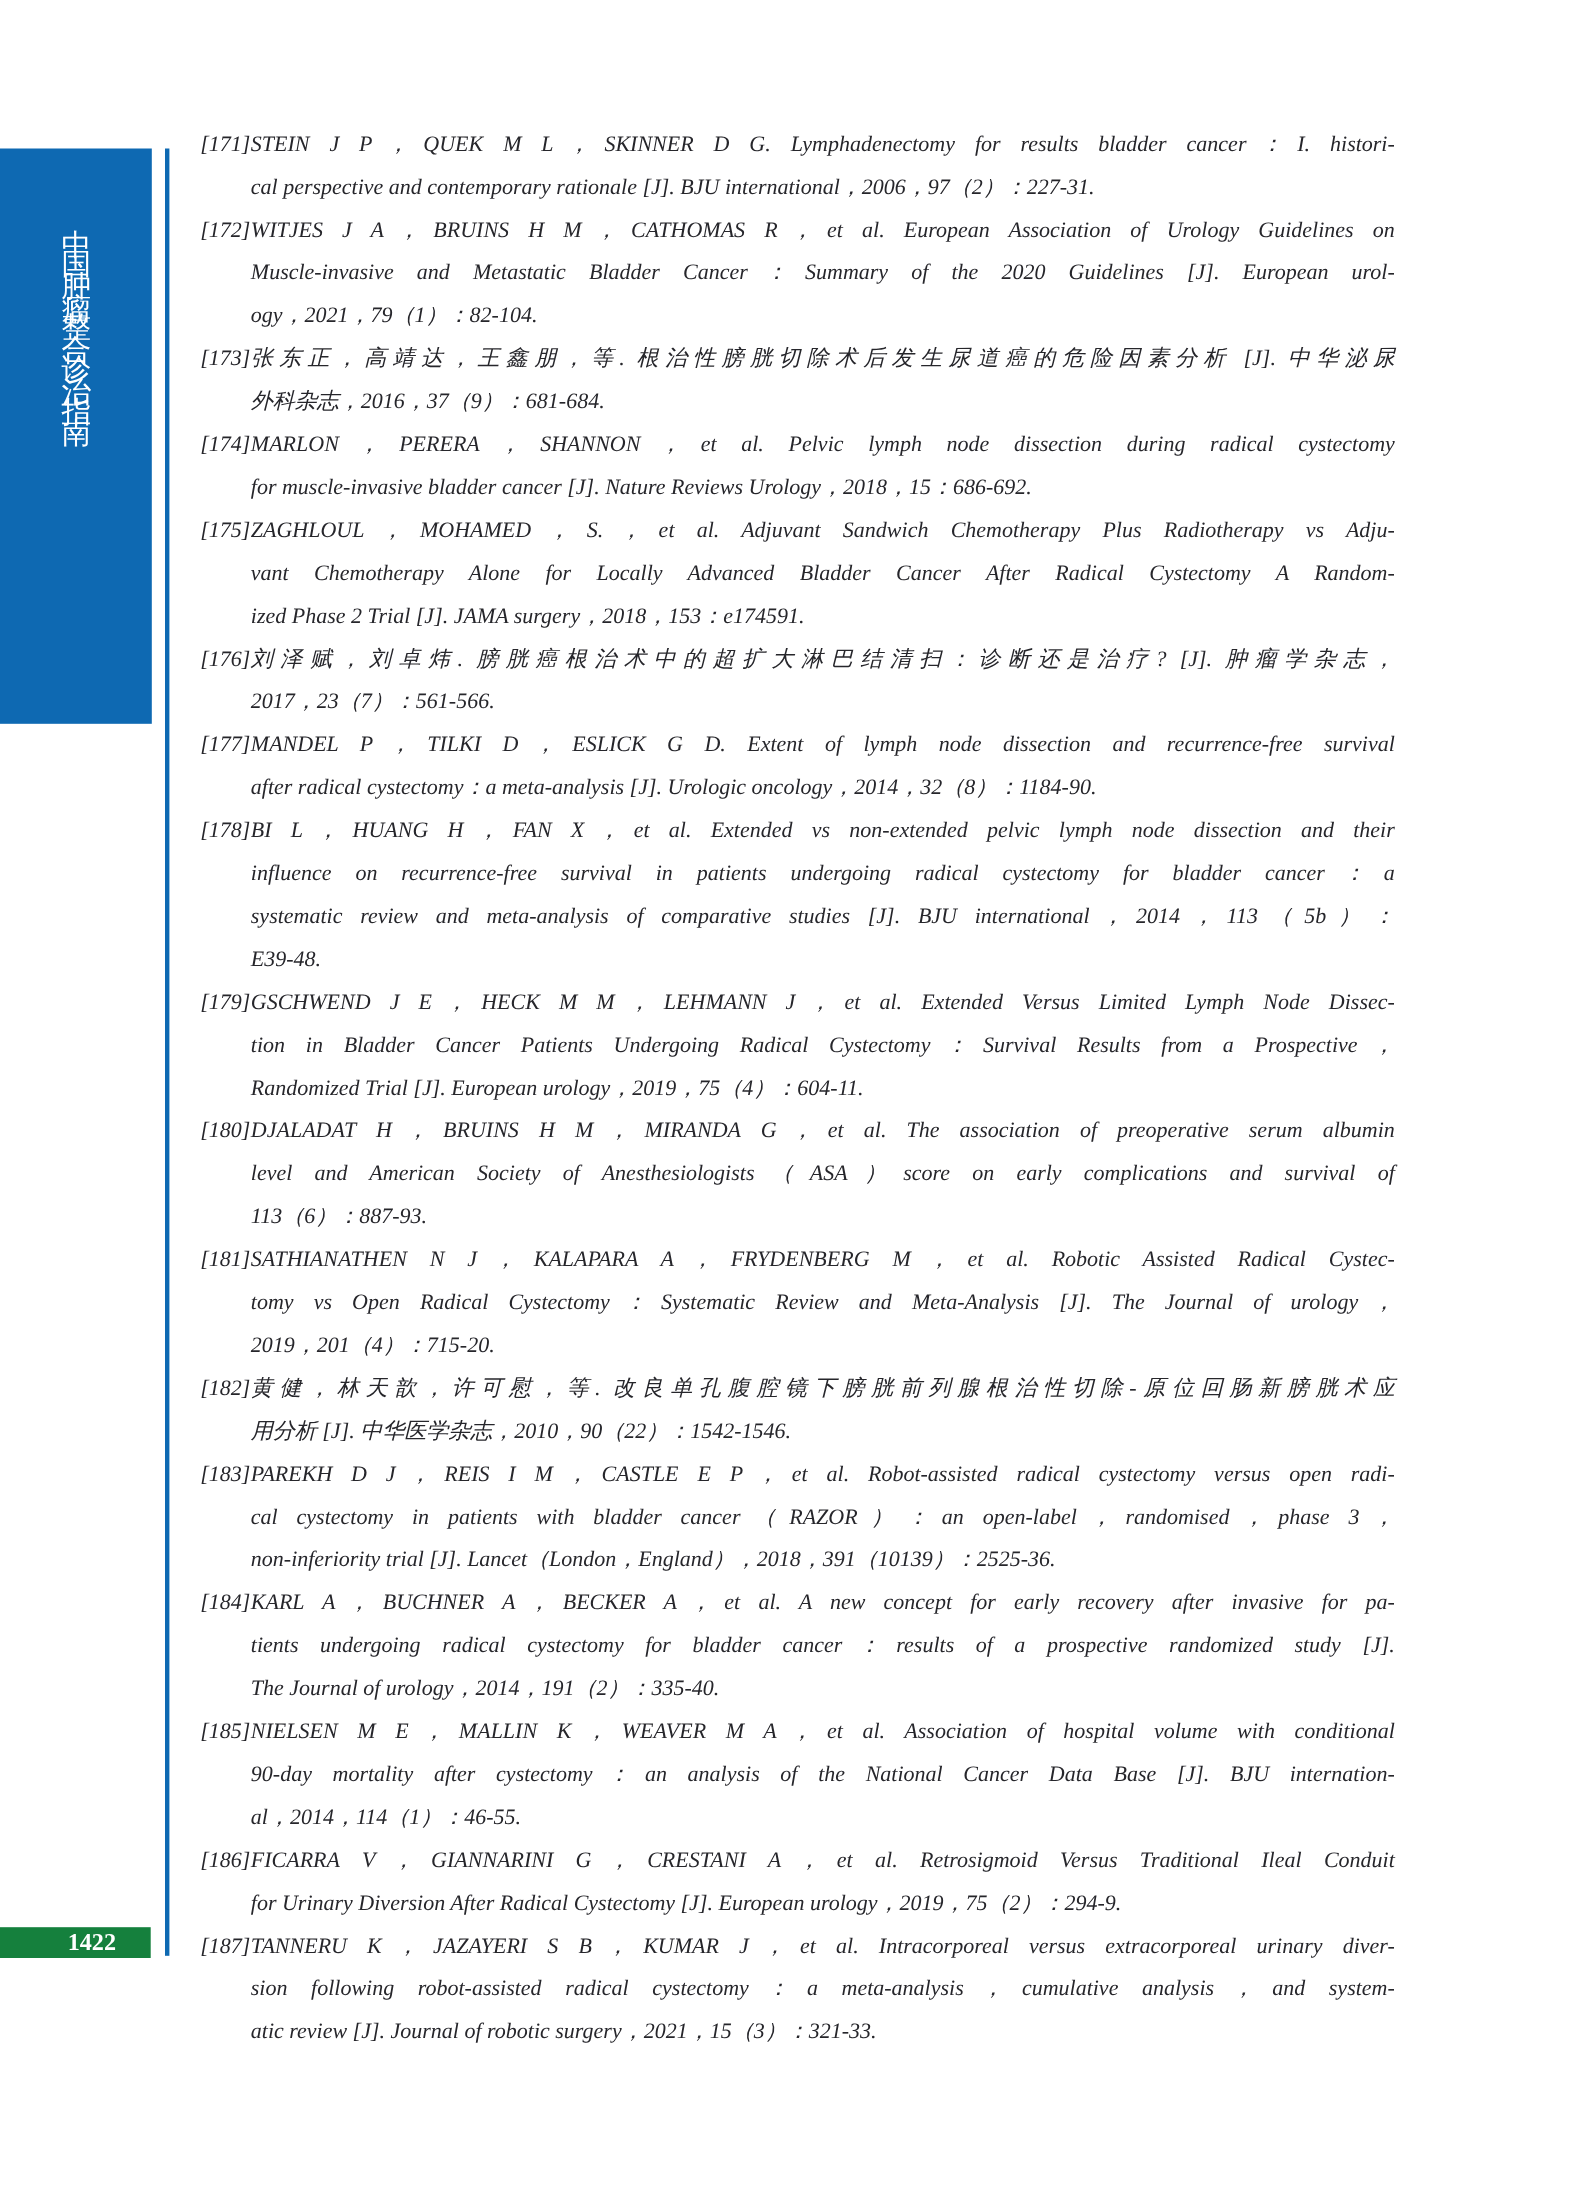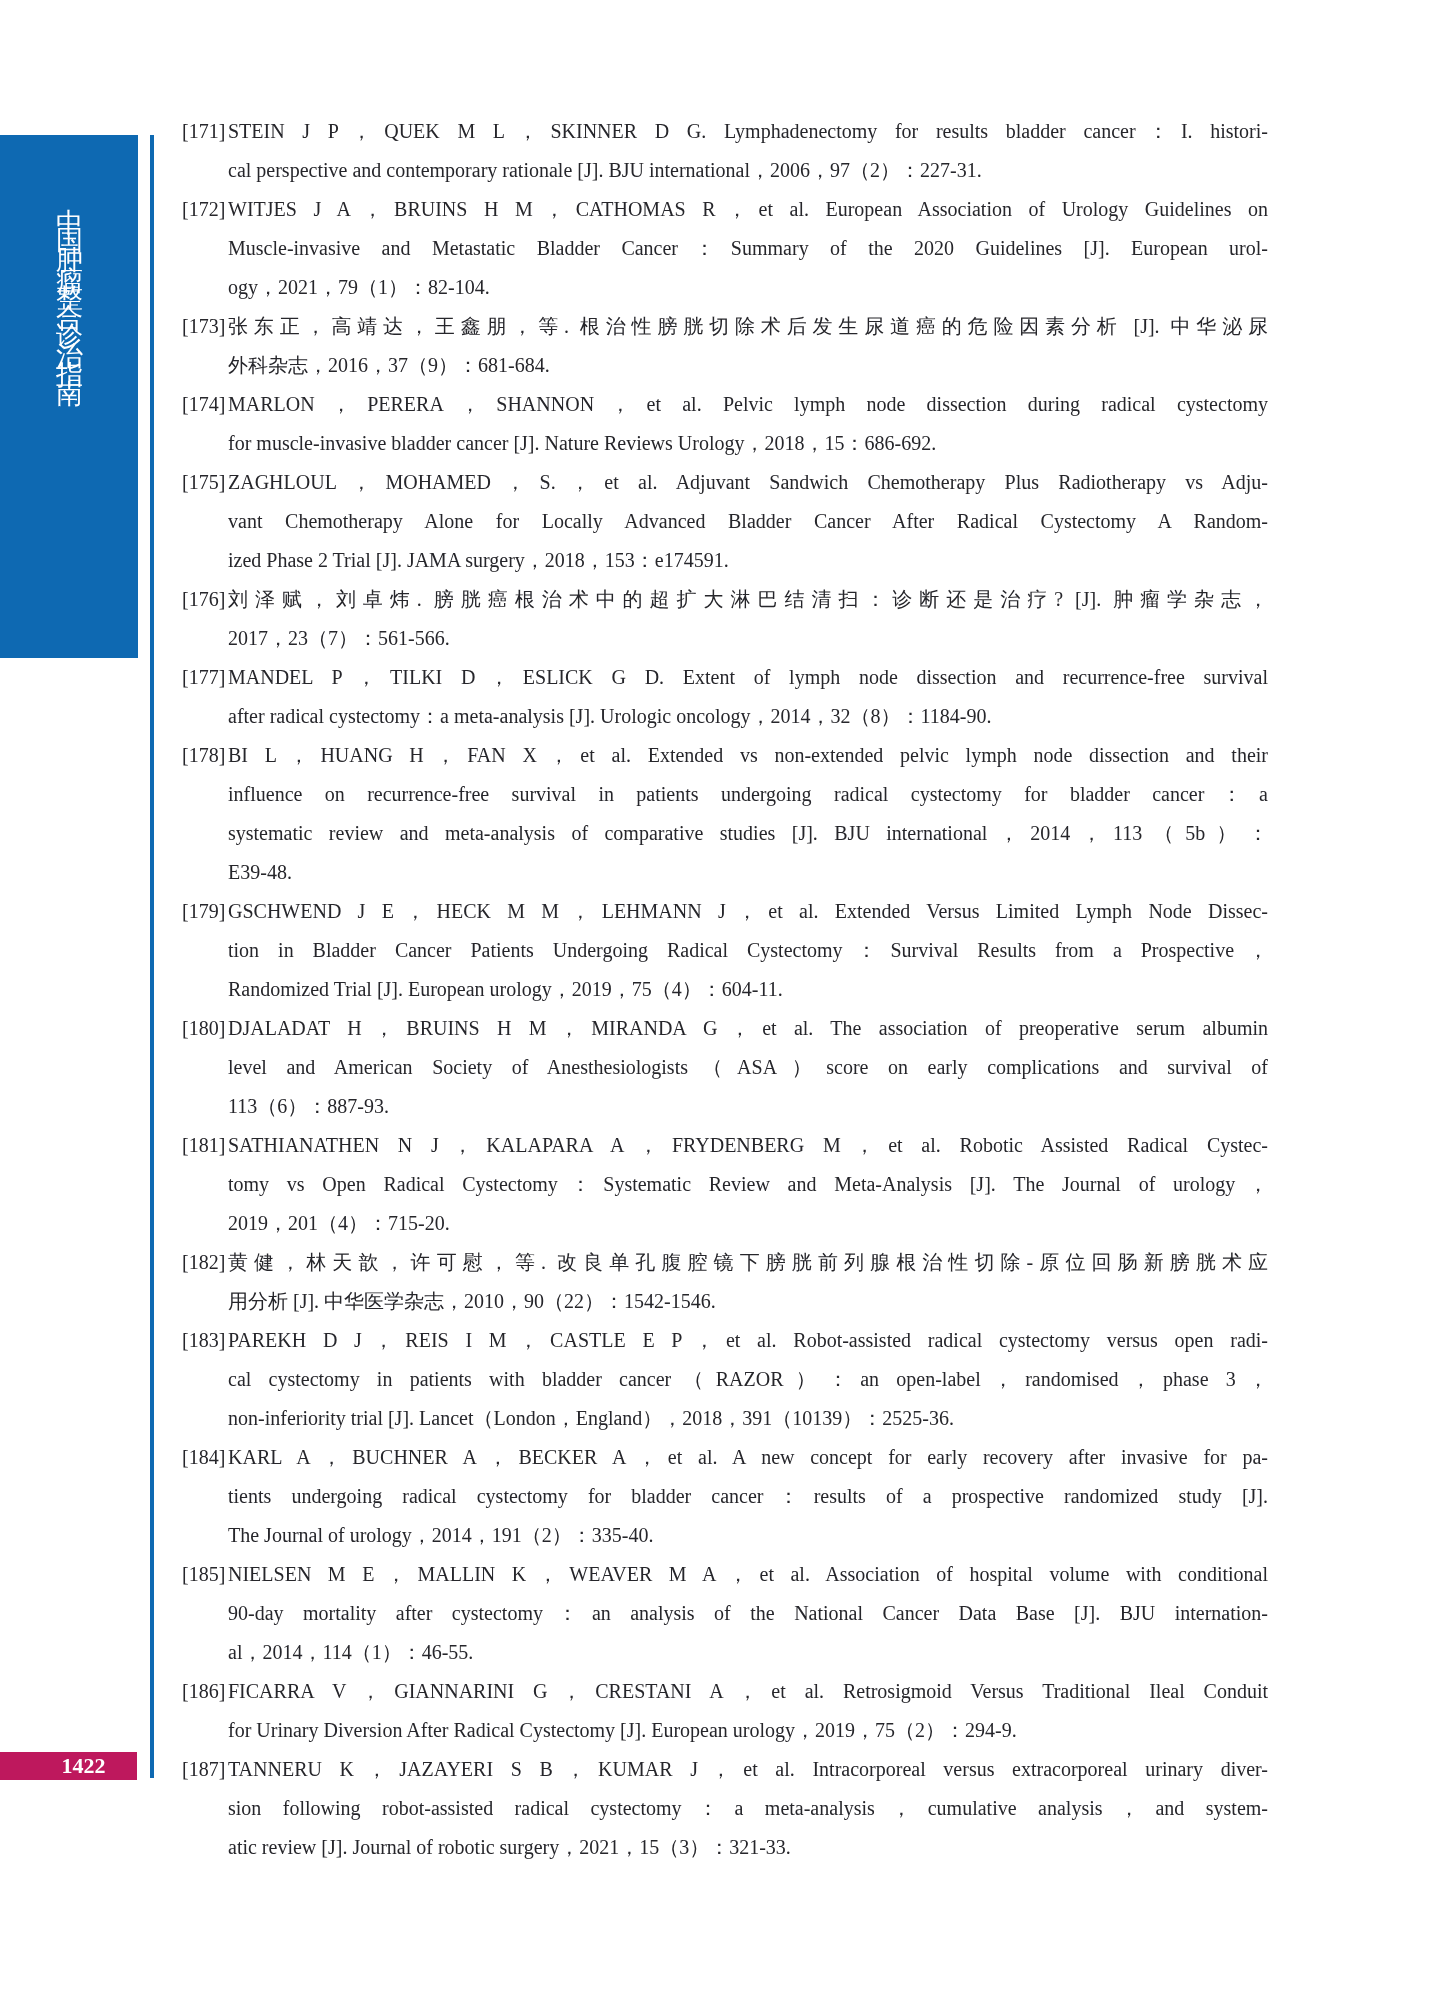--- a/index.html
+++ b/index.html
@@ -39,20 +39,21 @@
     width: 4px; height: 1643px;
   }
 
   
   .refs {
     position: absolute;
     left: 182px; top: 112px;
     width: 1086px;
     font-size: 20px;
     line-height: 39px;
+    font-style: italic;
   }
   .ref { position: relative; padding-left: 46px; }
   .ref-label { position: absolute; left: 0; top: 0; white-space: nowrap; }
   .ref-line {
     text-align: justify;
     text-align-last: justify;
     min-height: 39px;
   }
   .ref-line.last { text-align-last: left; }
 
@@ -172,16 +173,16 @@
         <div class="ref-line last">for Urinary Diversion After Radical Cystectomy [J]. European urology，2019，75（2）：294-9.</div>
       </div>
       <div class="ref">
         <span class="ref-label">[187]</span>
         <div class="ref-line">TANNERU K，JAZAYERI S B，KUMAR J，et al. Intracorporeal versus extracorporeal urinary diver-</div>
         <div class="ref-line">sion following robot-assisted radical cystectomy：a meta-analysis，cumulative analysis，and system-</div>
         <div class="ref-line last">atic review [J]. Journal of robotic surgery，2021，15（3）：321-33.</div>
       </div>
     </div>
 
-  <div class="pageno accent-bg" style="background: #be185d;">
+  <div class="pageno accent-bg" style="background: #15803d;">
     <span>1422</span>
   </div>
 </div>
 
 </body></html>

